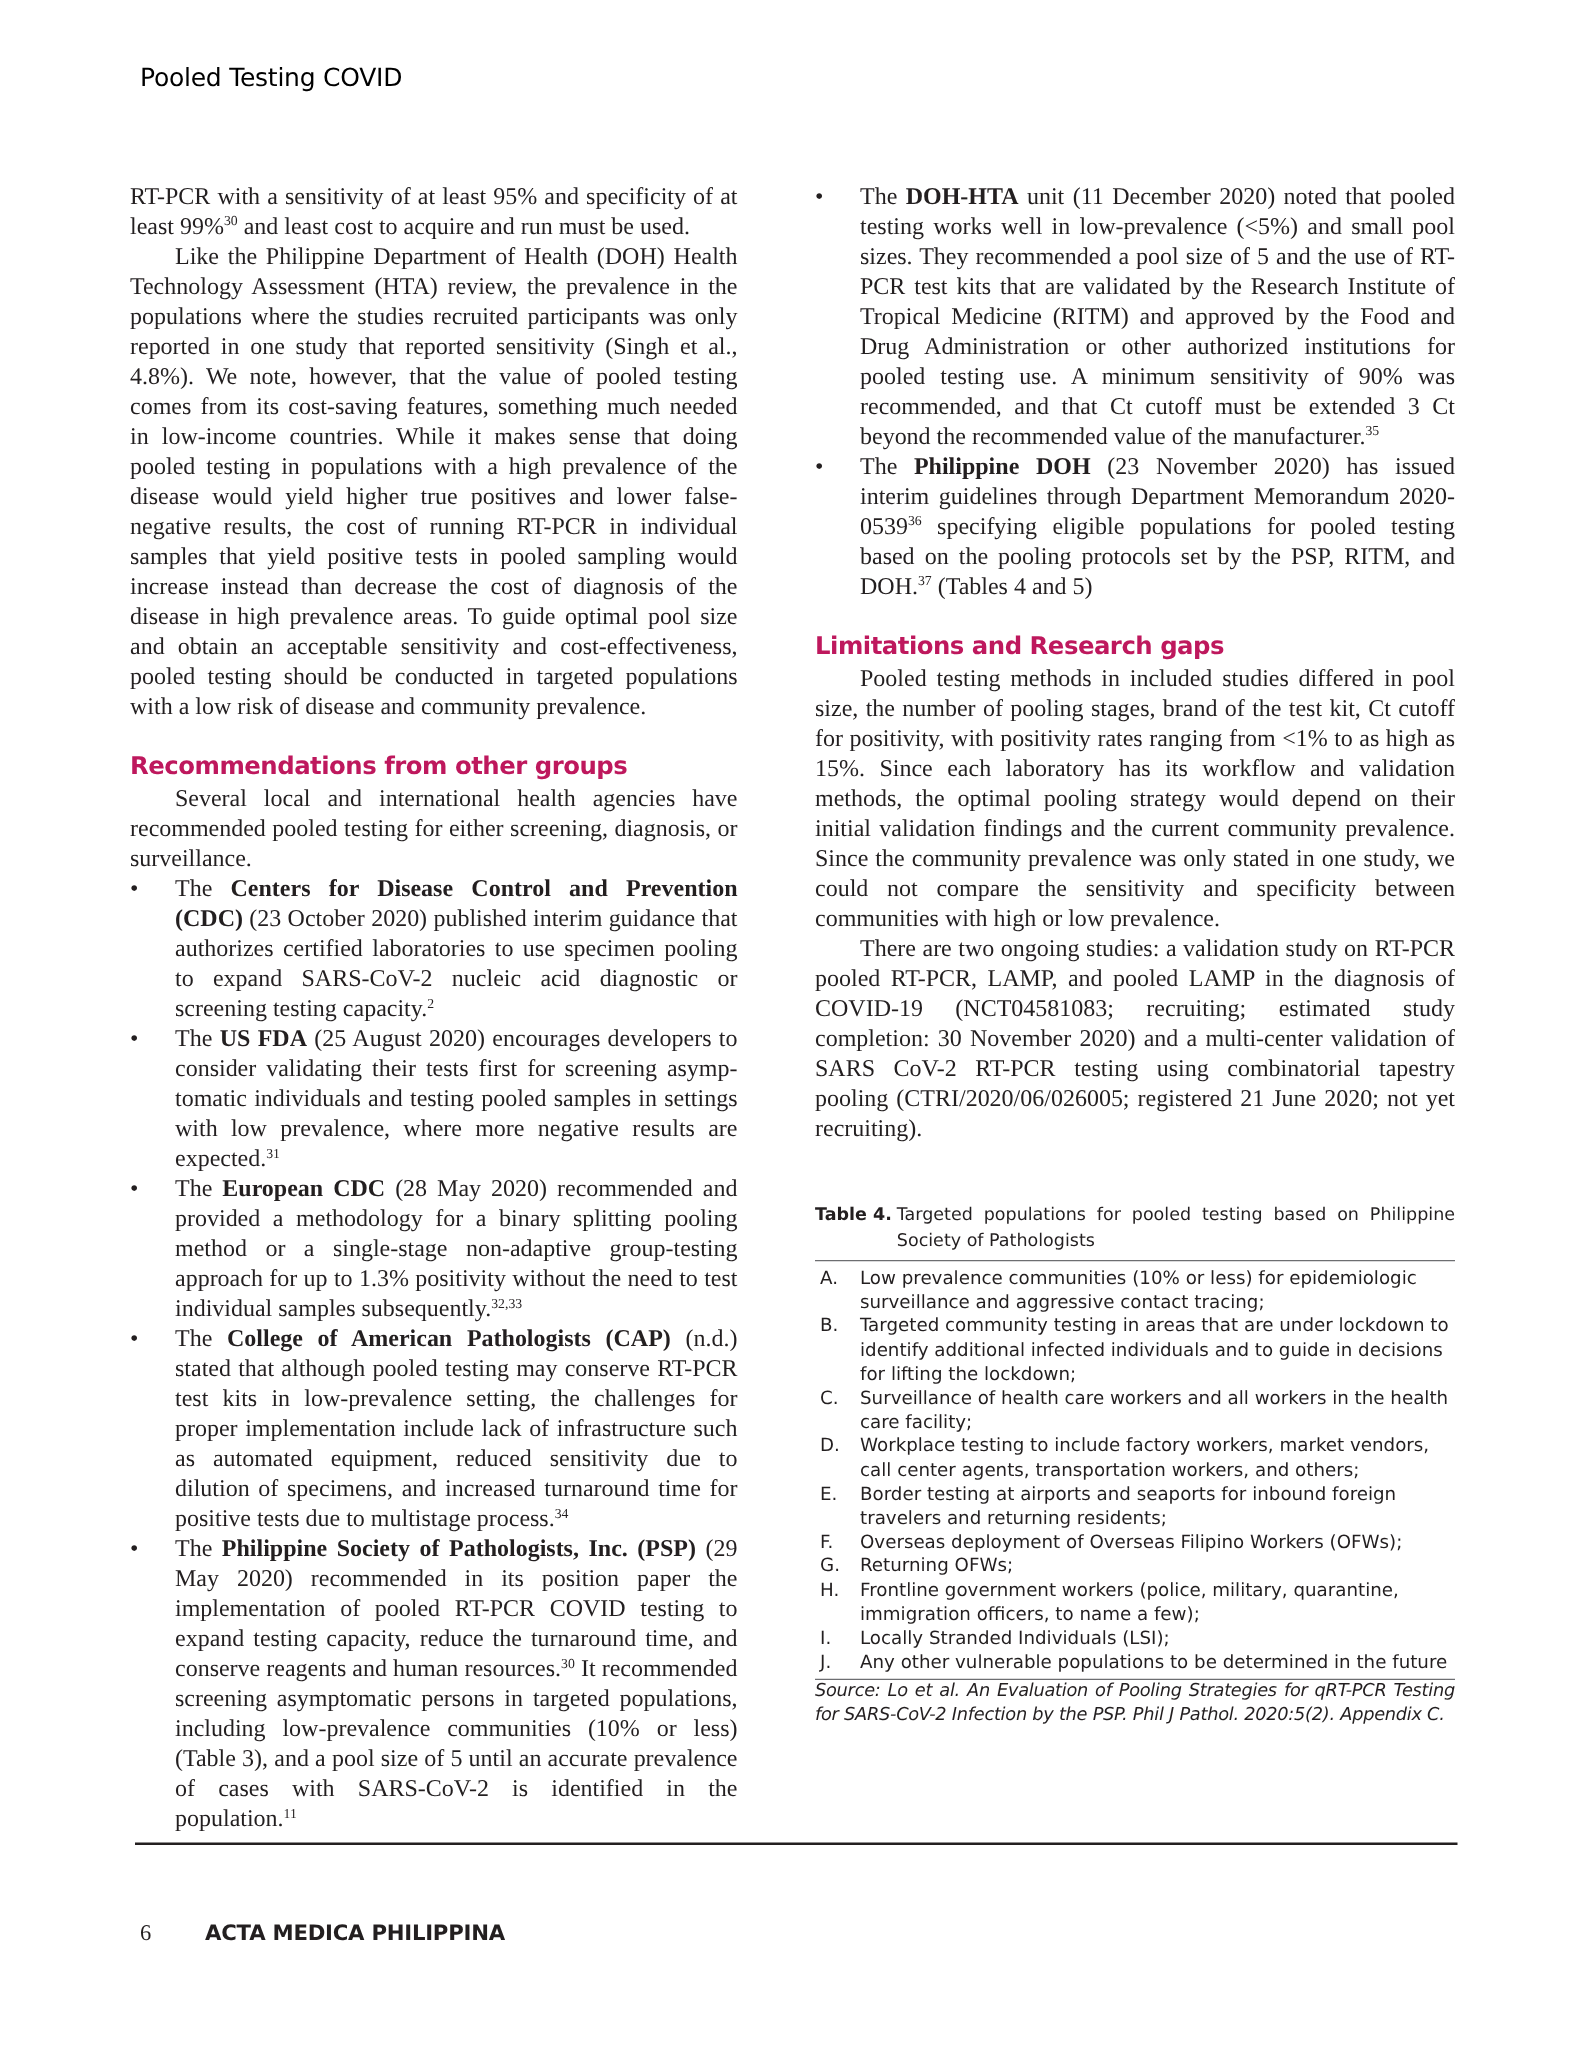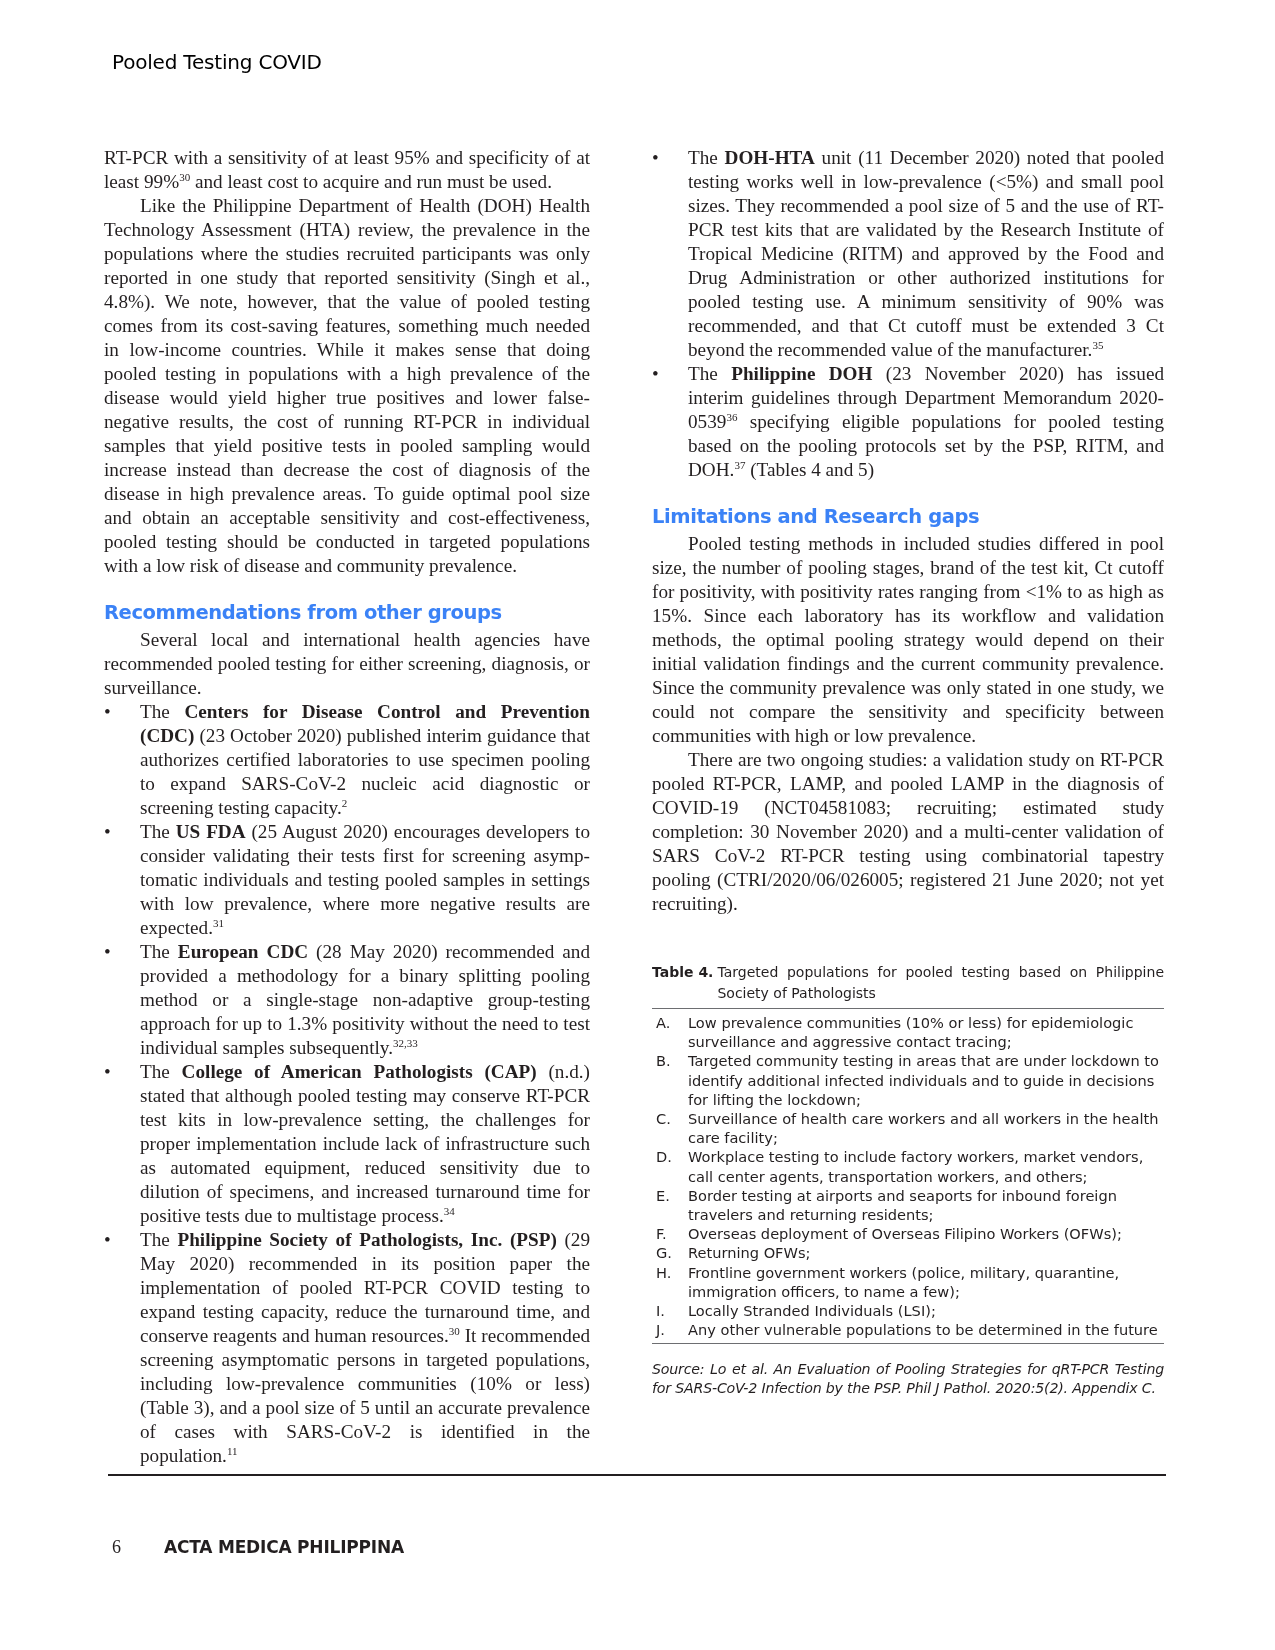--- a/index.html
+++ b/index.html
@@ -13,37 +13,37 @@
     font-family: "Liberation Serif", serif; font-size: 19.2px; line-height: 24px;
     text-align: justify; hyphens: auto;
   }
   .col-left { left: 104px; }
   .col-right { left: 652px; width: 512px; }
   p { margin: 0; }
   p.indent { text-indent: 36px; }
   sup { font-size: 11px; line-height: 0; vertical-align: 7px; }
   h2 {
     font-family: "DejaVu Sans", sans-serif; font-weight: bold; font-size: 19.5px;
-    margin: 22px 0 2px 0; letter-spacing: -0.4px; color: #3b82f6; line-height: 26px;
+    margin: 22px 0 2px 0; letter-spacing: -0.4px; color: #be185d; line-height: 26px;
   }
   ul.bullets { list-style: none; margin: 0; padding: 0; }
   ul.bullets li { position: relative; padding-left: 36px; }
   ul.bullets li .bullet { position: absolute; left: 0; top: 0; width: 14px; text-align: left; }
   b { font-weight: bold; }
 
   .table-block { margin-top: 46px; font-family: "DejaVu Sans", sans-serif; }
   .table-caption { display: flex; font-size: 14px; line-height: 21px; text-align: justify; }
   .table-caption .cap-label { font-weight: bold; white-space: nowrap; padding-right: 4px; }
   .table-caption .cap-text { flex: 1; }
   .table-rule { border-top: 1.5px solid #6d6e71; margin-top: 4px; }
   ol.table-list { list-style: none; margin: 4px 0 4px 0; padding: 0; font-size: 14.6px; line-height: 19.2px; text-align: left; }
   ol.table-list li { display: flex; }
   ol.table-list li .letter { width: 32px; padding-left: 4px; flex: none; }
   ol.table-list li .item-text { flex: 1; }
-  .table-source { font-size: 14.2px; line-height: 19px; font-style: italic; margin-top: 16px; text-align: justify; letter-spacing: -0.2px; }
+  .table-source { font-size: 14.2px; line-height: 19px; font-style: italic; margin-top: 0; text-align: justify; letter-spacing: -0.2px; }
 
   .footer-rule { position: absolute; left: 108px; top: 1474px; width: 1058px; border-top: 2.5px solid #231f20; }
   .footer { position: absolute; left: 112px; top: 1493px; display: flex; align-items: baseline; }
   .page-number { font-family: "Liberation Serif", serif; font-size: 18px; width: 52px; }
   .journal-name { font-family: "DejaVu Sans", sans-serif; font-weight: bold; font-size: 17px; letter-spacing: -0.2px; margin-top: 44px; }
 </style>
 </head>
 <body>
 
 <div class="running-head">Pooled Testing COVID</div>

